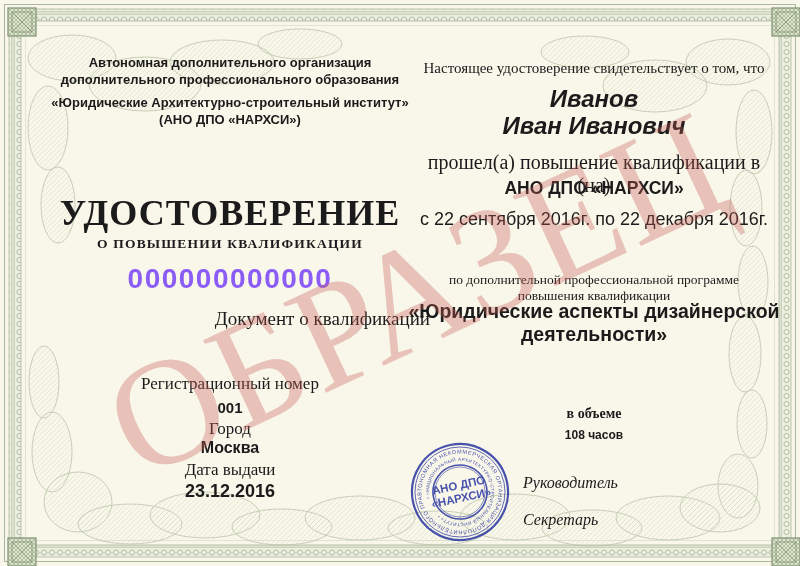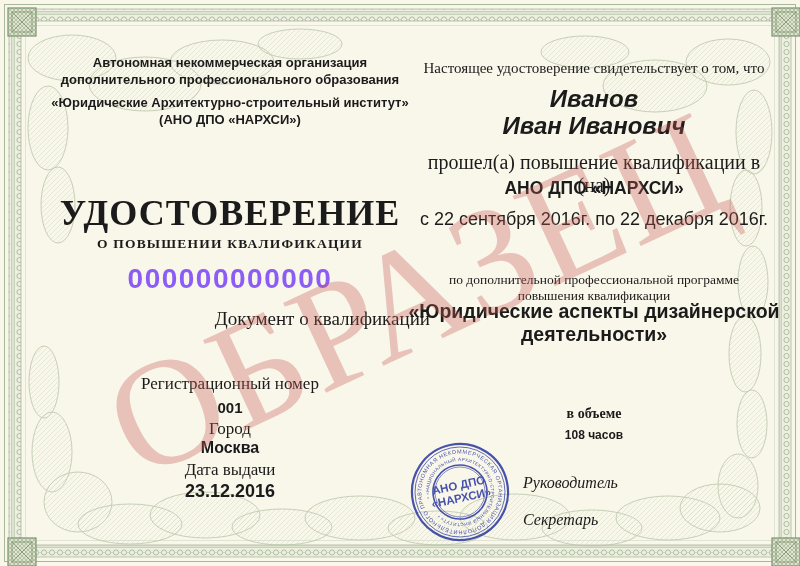--- a/index.html
+++ b/index.html
@@ -138,21 +138,21 @@
       <ellipse cx="515" cy="517" rx="55" ry="23"></ellipse>
       <ellipse cx="592" cy="528" rx="50" ry="18"></ellipse>
       <ellipse cx="668" cy="518" rx="52" ry="22"></ellipse>
       <ellipse cx="720" cy="508" rx="40" ry="24"></ellipse>
     </g>
   </svg>
 
   <div class="abs watermark">ОБРАЗЕЦ</div>
 
   <div class="abs colL ctr org-block sans">
-    <div>Автономная некоммерческая организация</div>
+    <div>Автономная дополнительного организация</div>
     <div>дополнительного профессионального образования</div>
     <div class="gap"></div>
     <div>«Юридические Архитектурно-строительный институт»</div>
     <div>(АНО ДПО «НАРХСИ»)</div>
   </div>
 
   <div class="abs colL ctr cert-title serif">УДОСТОВЕРЕНИЕ</div>
   <div class="abs colL ctr cert-subtitle serif">О ПОВЫШЕНИИ КВАЛИФИКАЦИИ</div>
   <div class="abs colL ctr cert-number sans">000000000000</div>
   <div class="abs colL ctr doc-type serif">Документ о квалификации</div>

